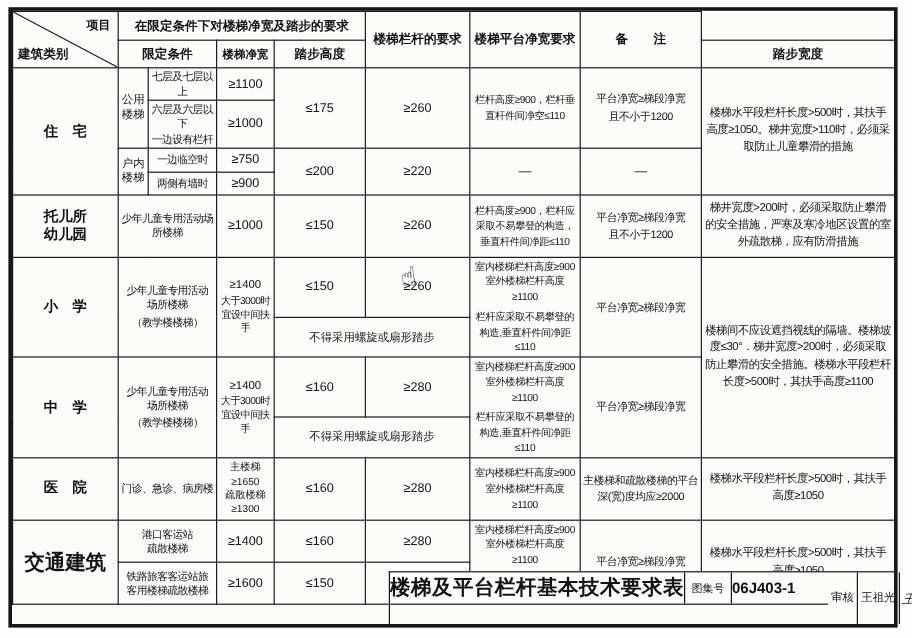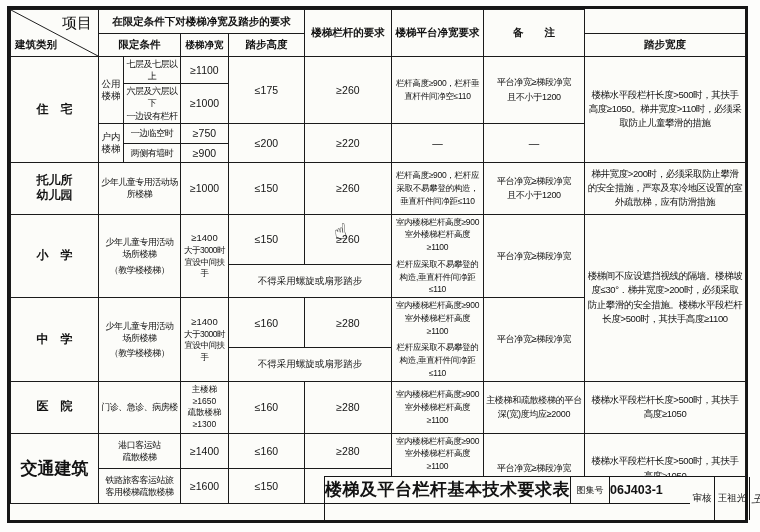--- a/index.html
+++ b/index.html
@@ -15,25 +15,25 @@
   .head{font-size:10.5px;font-weight:bold;}
   .cat{font-size:12px;font-weight:bold;line-height:1.3;}
   .vlabel{font-size:9.5px;line-height:1.2;padding:1px;}
   .small{font-size:9px;letter-spacing:-0.5px;line-height:1.35;}
   .num{font-size:10.5px;letter-spacing:0;}
   .snum{font-size:9.5px;line-height:1.35;}
   .rail{font-size:8.5px;letter-spacing:-0.3px;line-height:1.5;text-align:left;padding:2px 3px;}
   .rail .p+.p{margin-top:4px;}
   .plat{font-size:9px;line-height:1.6;letter-spacing:-0.3px;}
   .note{font-size:9.5px;letter-spacing:-0.4px;line-height:1.5;text-align:left;padding:2px 4px;}
-  .gapline{margin-top:3px;}
+  .gapline{margin-top:3px;font-family:Liberation Mono, monospace;}
   
   .diag{position:relative;padding:0;}
   .diag svg{position:absolute;left:0;top:0;width:100%;height:100%;}
-  .diag .tr-lab{position:absolute;top:4px;right:6px;font-size:15px;font-weight:normal;}
+  .diag .tr-lab{position:absolute;top:4px;right:6px;font-size:10px;font-weight:bold;}
   .diag .bl-lab{position:absolute;bottom:4px;left:4px;font-size:10.5px;font-weight:bold;}
   
   .bottom{position:absolute;left:0;right:0;bottom:0;height:44px;}
   .tblock{position:absolute;right:0;top:0;bottom:0;width:421px;
           border-left:1.5px solid #161616;border-top:1.5px solid #161616;
           display:flex;flex-direction:row;box-sizing:border-box;background:#fcfcf9;}
   .bt-r1{display:flex;height:26px;border-bottom:1px solid #161616;}
   .bt-title{flex:1;font-weight:bold;font-size:17px;text-align:center;line-height:25px;
             border-right:1px solid #161616;letter-spacing:0.5px;white-space:nowrap;}
   .bt-atlas-label{width:38px;border-right:1px solid #161616;font-size:9px;

